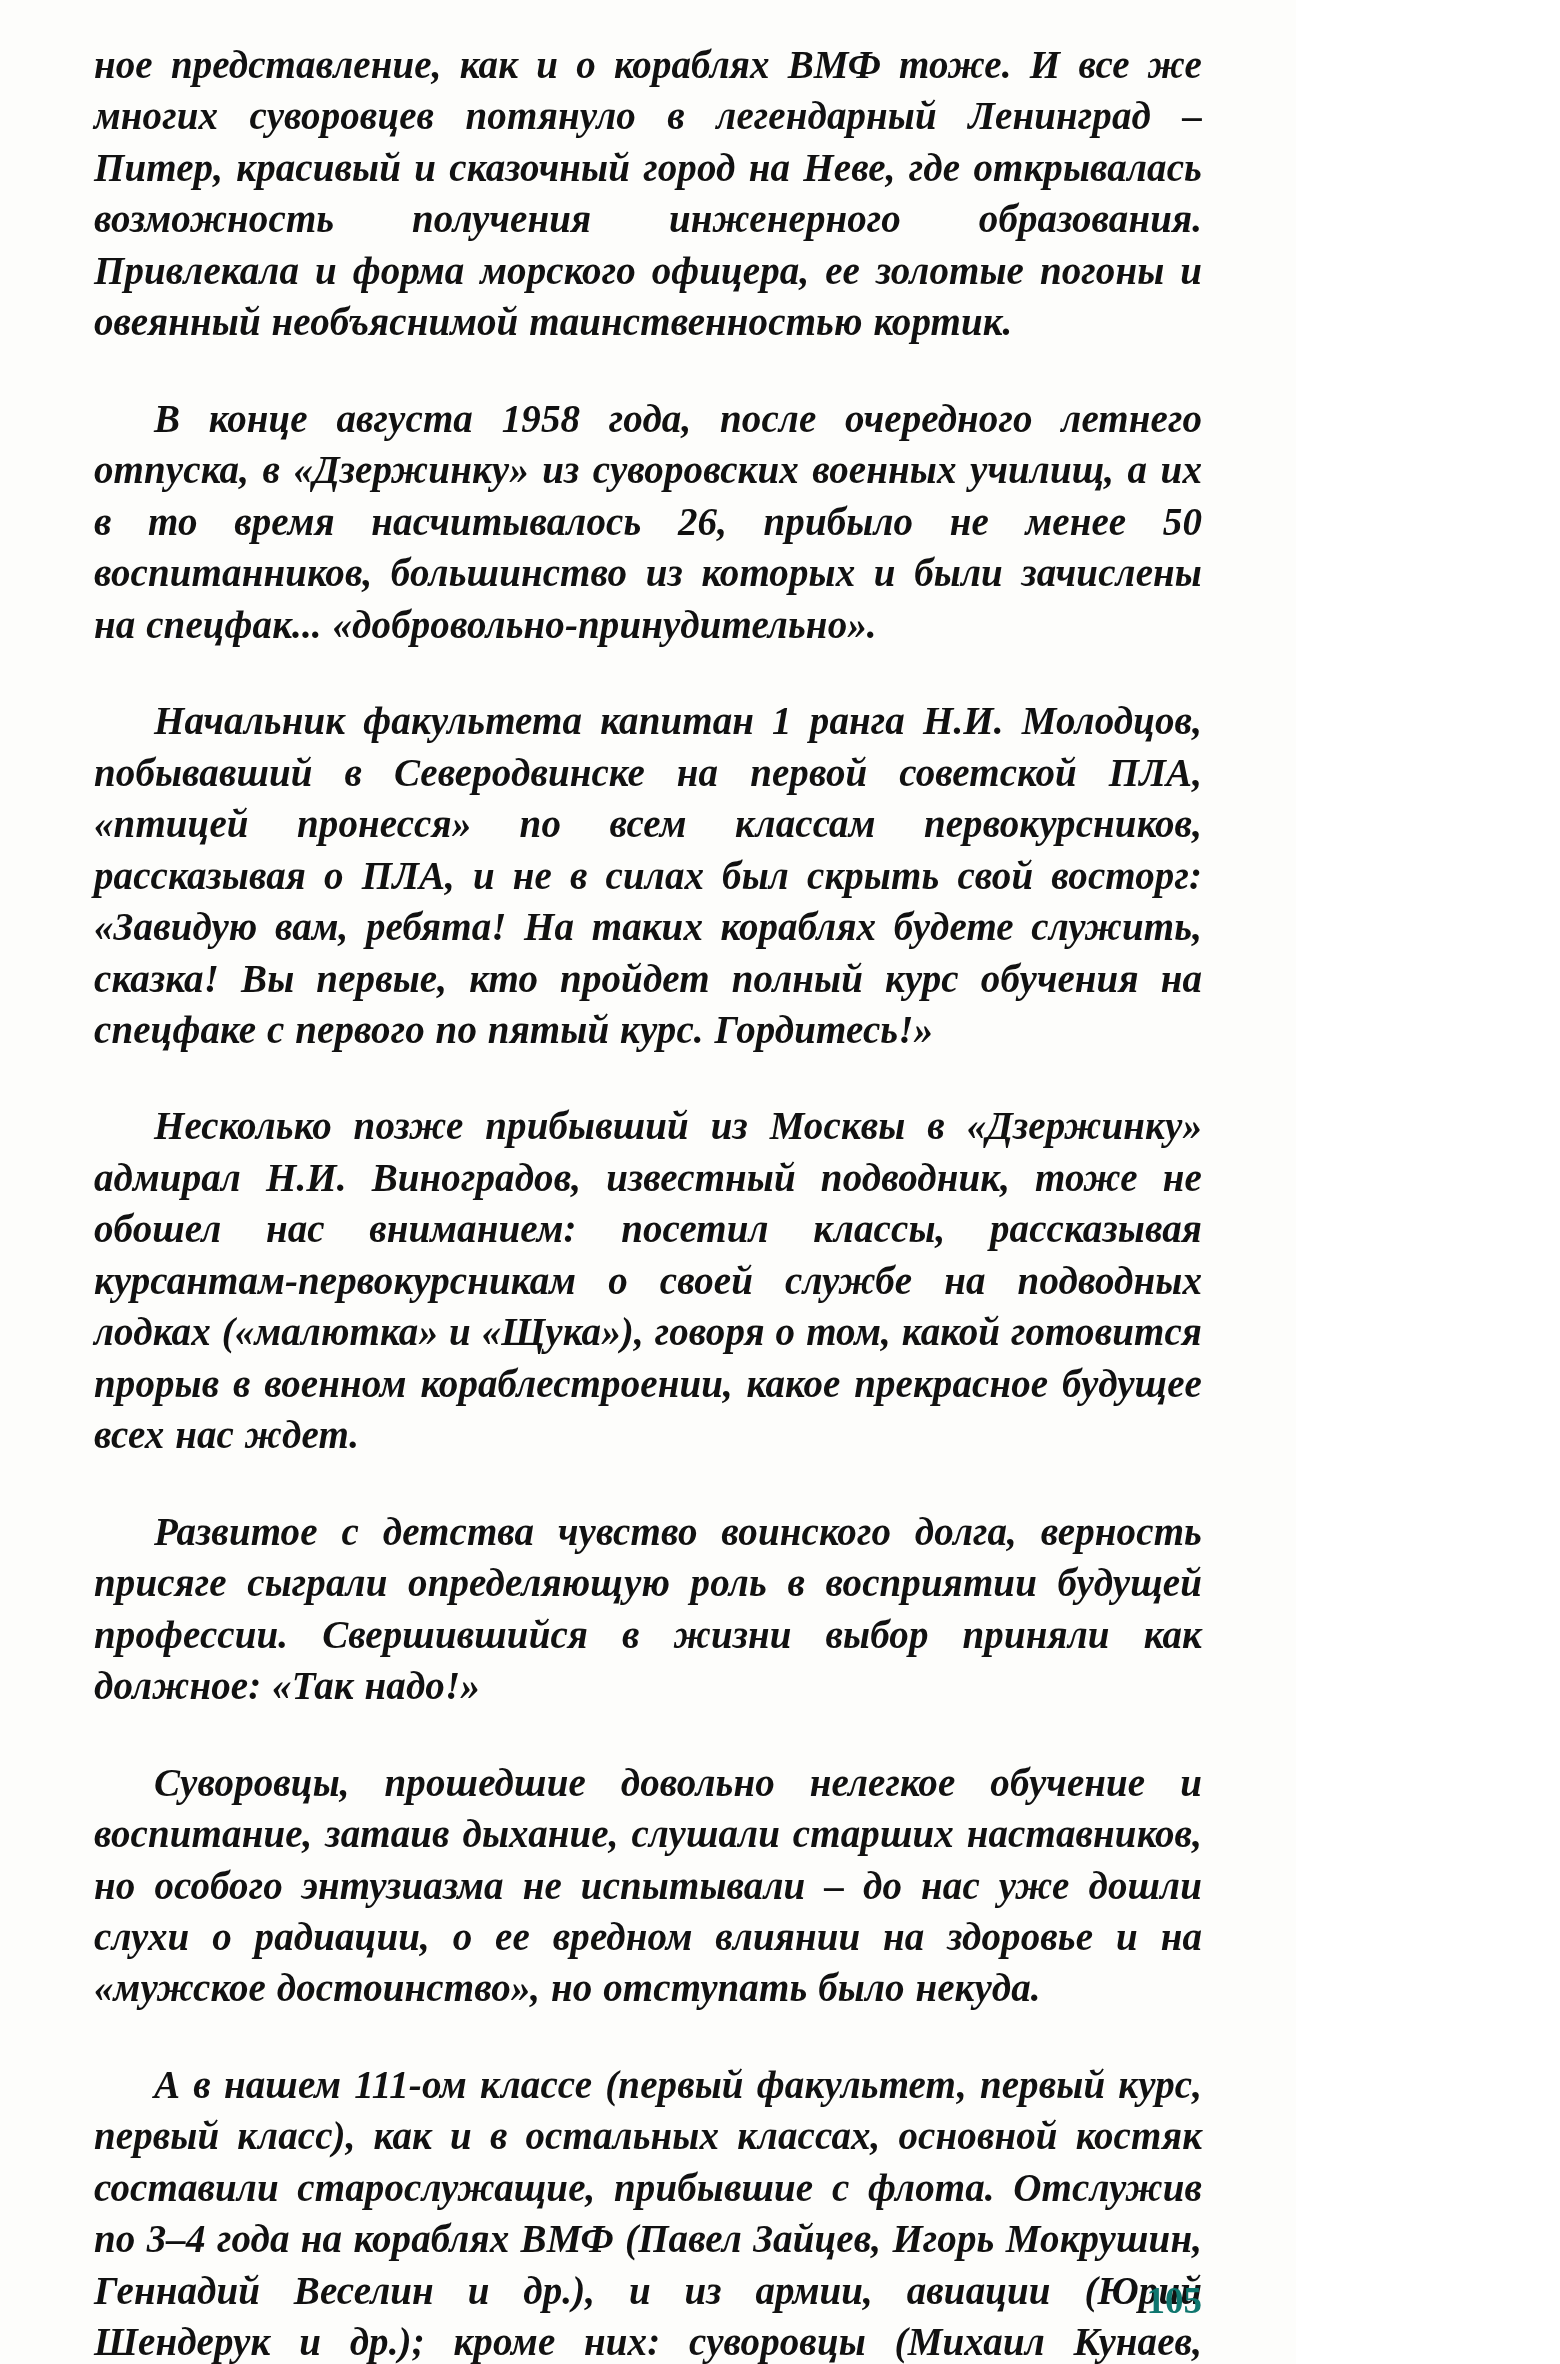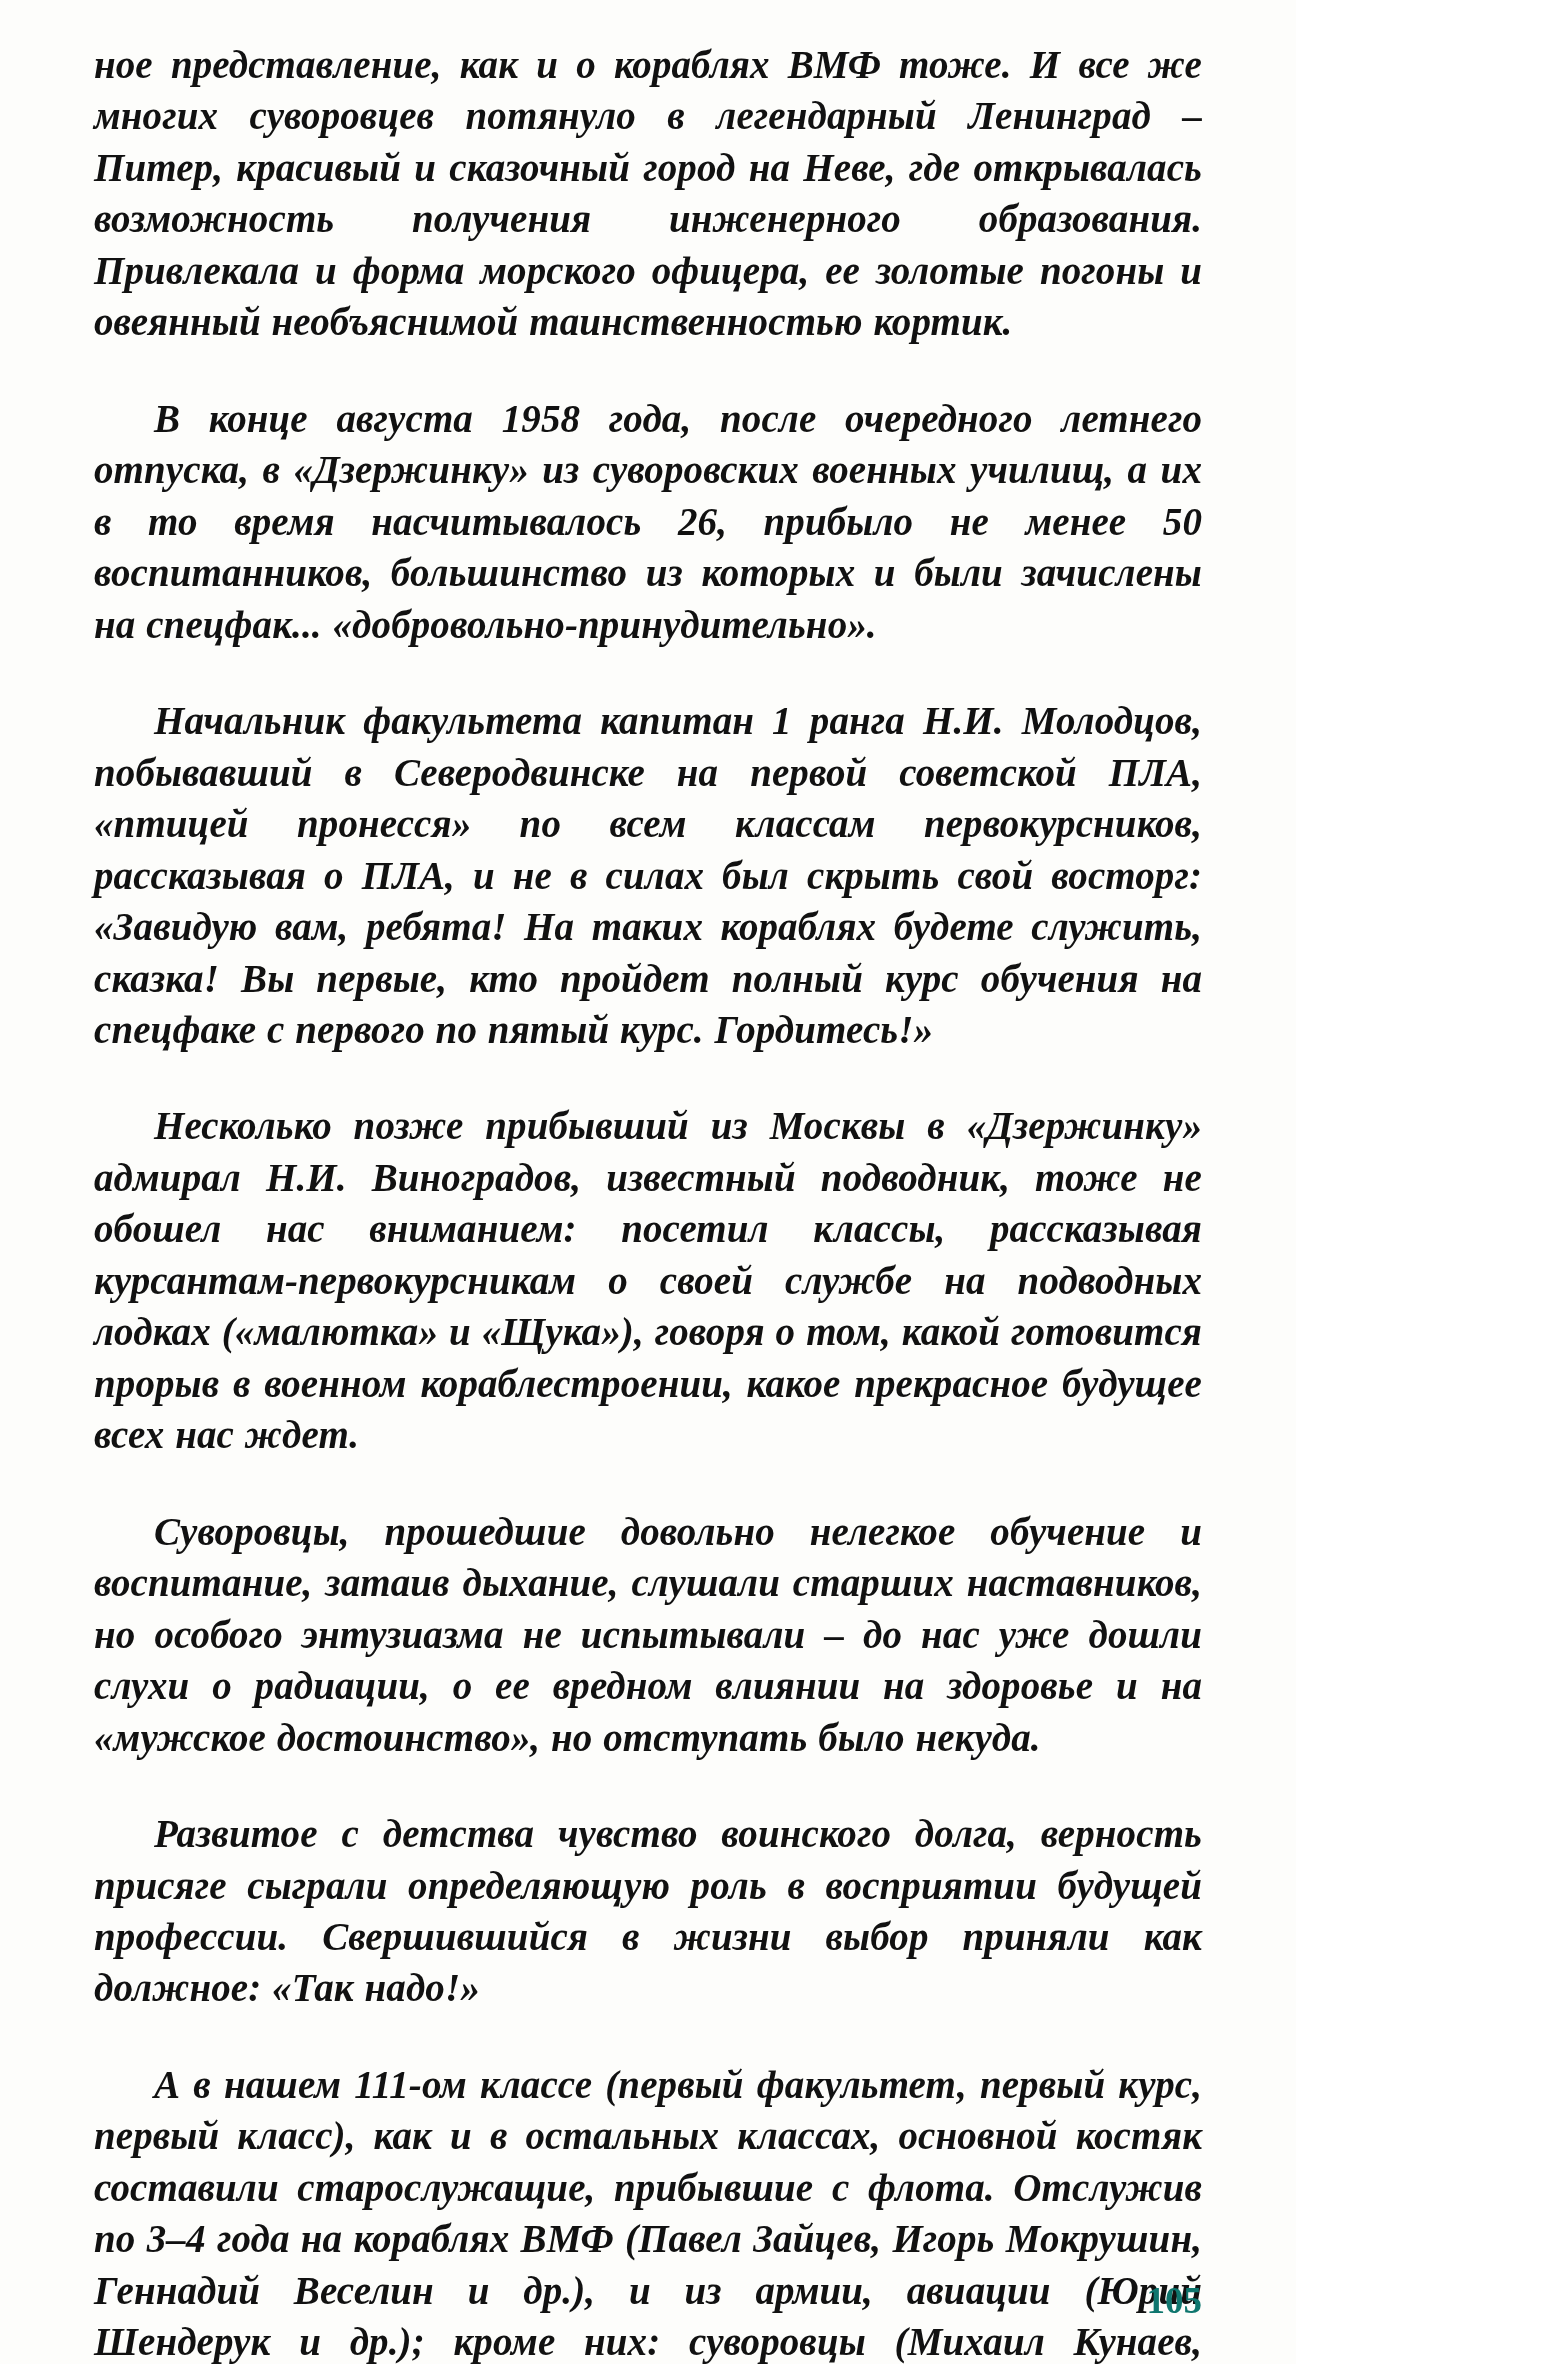--- a/index.html
+++ b/index.html
@@ -49,21 +49,21 @@
 </head>
 <body>
 
 <div class="page">
 
   <div class="body-text">
     <p class="para">ное представление, как и о кораблях ВМФ тоже. И все же многих суворовцев потянуло в легендарный Ленинград – Питер, красивый и сказочный город на Неве, где открывалась возможность получения инженерного образования. Привлекала и форма морского офицера, ее золотые погоны и овеянный необъяснимой таинственностью кортик.</p>
     <p class="para indent">В конце августа 1958 года, после очередного летнего отпуска, в «Дзержинку» из суворовских военных училищ, а их в то время насчитывалось 26, прибыло не менее 50 воспитанников, большинство из которых и были зачислены на спецфак... «добровольно-принудительно».</p>
     <p class="para indent">Начальник факультета капитан 1 ранга Н.И. Молодцов, побывавший в Северодвинске на первой советской ПЛА, «птицей пронесся» по всем классам первокурсников, рассказывая о ПЛА, и не в силах был скрыть свой восторг: «Завидую вам, ребята! На таких кораблях будете служить, сказка! Вы первые, кто пройдет полный курс обучения на спецфаке с первого по пятый курс. Гордитесь!»</p>
     <p class="para indent">Несколько позже прибывший из Москвы в «Дзержинку» адмирал Н.И. Виноградов, известный подводник, тоже не обошел нас вниманием: посетил классы, рассказывая курсантам-первокурсникам о своей службе на подводных лодках («малютка» и «Щука»), говоря о том, какой готовится прорыв в военном кораблестроении, какое прекрасное будущее всех нас ждет.</p>
+    <p class="para indent">Развитое с детства чувство воинского долга, верность присяге сыграли определяющую роль в восприятии будущей профессии. Свершившийся в жизни выбор приняли как должное: «Так надо!»</p>
     <p class="para indent">Суворовцы, прошедшие довольно нелегкое обучение и воспитание, затаив дыхание, слушали старших наставников, но особого энтузиазма не испытывали – до нас уже дошли слухи о радиации, о ее вредном влиянии на здоровье и на «мужское достоинство», но отступать было некуда.</p>
-    <p class="para indent">Развитое с детства чувство воинского долга, верность присяге сыграли определяющую роль в восприятии будущей профессии. Свершившийся в жизни выбор приняли как должное: «Так надо!»</p>
     <p class="para indent">А в нашем 111-ом классе (первый факультет, первый курс, первый класс), как и в остальных классах, основной костяк составили старослужащие, прибывшие с флота. Отслужив по 3–4 года на кораблях ВМФ (Павел Зайцев, Игорь Мокрушин, Геннадий Веселин и др.), и из армии, авиации (Юрий Шендерук и др.); кроме них: суворовцы (Михаил Кунаев, Леонид Володько, Борис Петров, Герман Щеглов) и гражданская молодежь (Кирилл Гурьянов, Глеб Малышев, Александр Корецкий, Валентин Кобзев, Юрий Плескачевский, Леонид Климченко).</p>
   </div>
 
   <div class="page-number">105</div>
 
 </div>
 
 
 </body></html>

